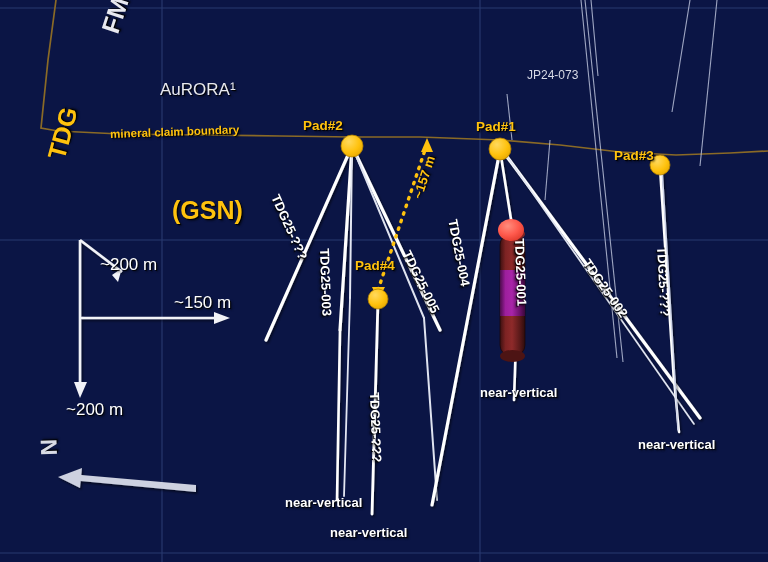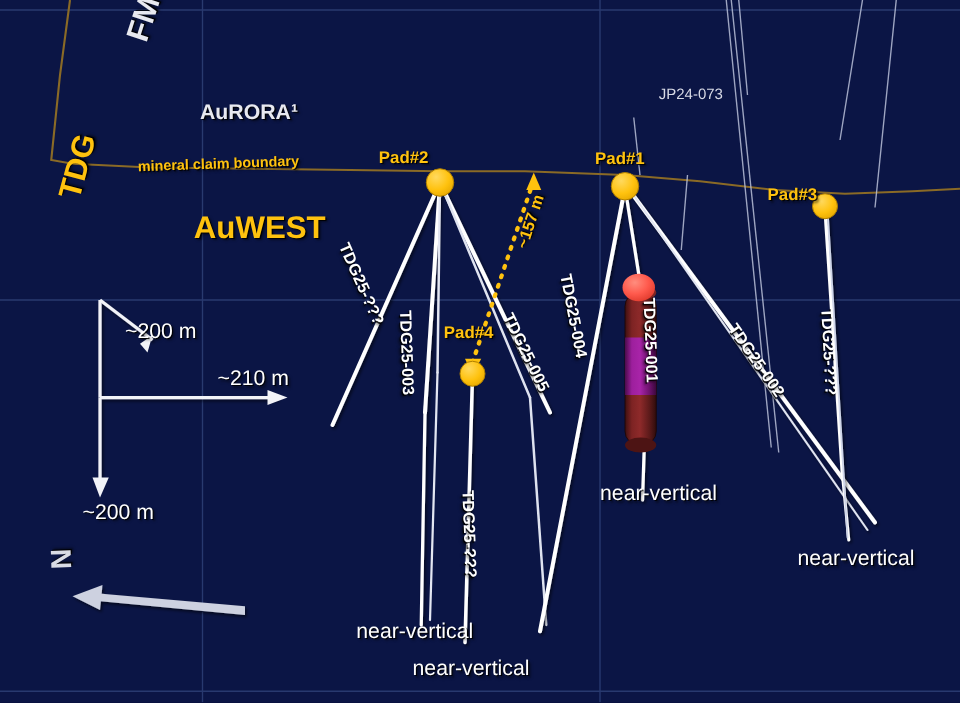--- a/index.html
+++ b/index.html
@@ -19,24 +19,24 @@
     transform-origin:0 0;
   }
   .w{color:#e8e9f0;}
   .y{color:#ffc20e;}
   .shadowtext{
     text-shadow:1px 1px 0 rgba(0,0,0,.85), 2px 2px 2px rgba(0,0,0,.5);
   }
   .claimlabel{color:#ffc20e;font-size:11.5px;font-weight:700;}
   .pad{color:#ffc20e;font-size:13.5px;font-weight:700;}
   .hole{color:#ffffff;font-size:13px;font-weight:700;}
-  .nv{color:#ffffff;font-size:17px;font-weight:400;}
+  .nv{color:#ffffff;font-size:13px;font-weight:700;}
   .scale{color:#ffffff;font-size:17px;font-weight:400;}
   .big{font-size:25px;font-weight:700;}
-  .med{font-size:17px;font-weight:700;}
+  .med{font-size:17px;font-weight:400;}
   .jp{color:#d8dae6;font-size:12px;font-weight:400;}
   .dim{color:#ffc20e;font-size:13px;font-weight:700;}
   .ncompass{color:#d9dbe5;font-size:23px;font-weight:700;}
 </style>
 </head>
 <body>
 
 <div id="stage">
 
   <svg viewBox="0 0 768 562">
@@ -180,22 +180,22 @@
       <polygon points="58,477 82,468 80,488" fill="#cdd1e0"></polygon>
     </g>
   </svg>
 
   <div class="lbl w big shadowtext" style="left:96px;top:28px;transform:rotate(-72deg);">FMAR</div>
 
   <div class="lbl w med shadowtext" style="left:160px;top:80px;">AuRORA¹</div>
 
   <div class="lbl y big shadowtext" style="left:42px;top:155px;transform:rotate(-75deg);">TDG</div>
 
-  <div class="lbl y big shadowtext" style="left:155px;top:168px;">AuWEST</div>
-
+
+  <div class="lbl y big shadowtext" style="left:172px;top:196px;">(GSN)</div>
 
   <div class="lbl claimlabel shadowtext" style="left:110px;top:128px;transform:rotate(-2deg);">mineral claim boundary</div>
 
   <div class="lbl pad shadowtext" style="left:303px;top:118px;text-align:right;">Pad#2</div>
   <div class="lbl pad shadowtext" style="left:476px;top:119px;text-align:center;">Pad#1</div>
   <div class="lbl pad shadowtext" style="left:614px;top:148px;">Pad#3</div>
   <div class="lbl pad shadowtext" style="left:355px;top:258px;">Pad#4</div>
 
   <div class="lbl hole shadowtext" style="left:282px;top:192px;transform:rotate(66deg);">TDG25-???</div>
 
@@ -216,18 +216,18 @@
   <div class="lbl jp" style="left:527px;top:68px;">JP24-073</div>
 
   <div class="lbl nv shadowtext" style="left:285px;top:495px;">near-vertical</div>
   <div class="lbl nv shadowtext" style="left:330px;top:525px;">near-vertical</div>
   <div class="lbl nv shadowtext" style="left:480px;top:385px;">near-vertical</div>
   <div class="lbl nv shadowtext" style="left:638px;top:437px;">near-vertical</div>
 
   <div class="lbl dim shadowtext" style="left:410px;top:196px;transform:rotate(-72deg);">~157 m</div>
 
   <div class="lbl scale shadowtext" style="left:100px;top:255px;">~200 m</div>
-  <div class="lbl scale shadowtext" style="left:174px;top:293px;">~210 m</div>
+  <div class="lbl scale shadowtext" style="left:174px;top:293px;">~150 m</div>
   <div class="lbl scale shadowtext" style="left:66px;top:400px;">~200 m</div>
 
   <div class="lbl ncompass shadowtext" style="left:36px;top:456px;transform:rotate(-92deg);">N</div>
 
 </div>
 
 </body></html>

